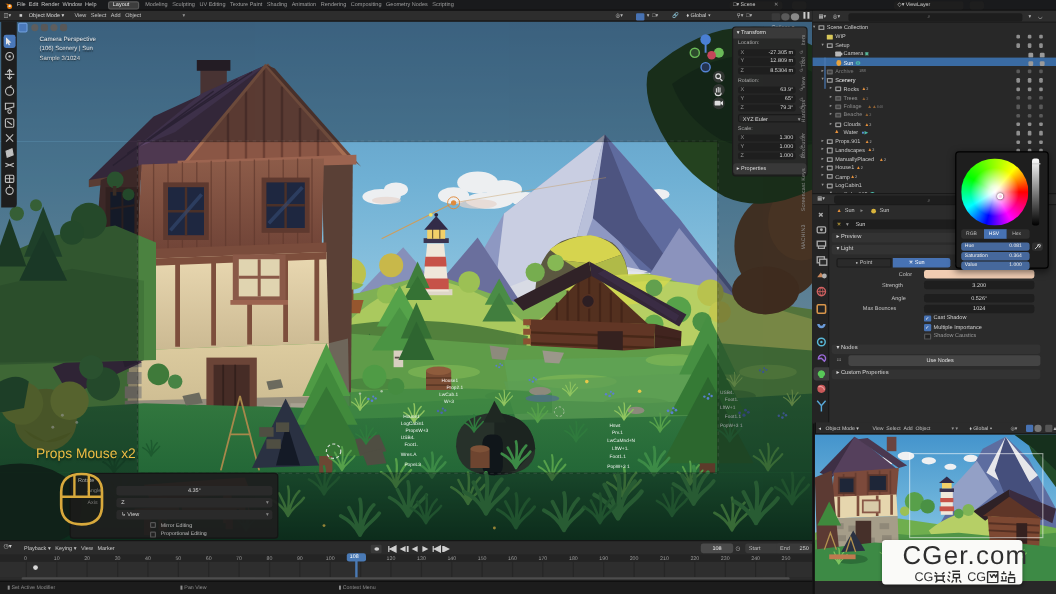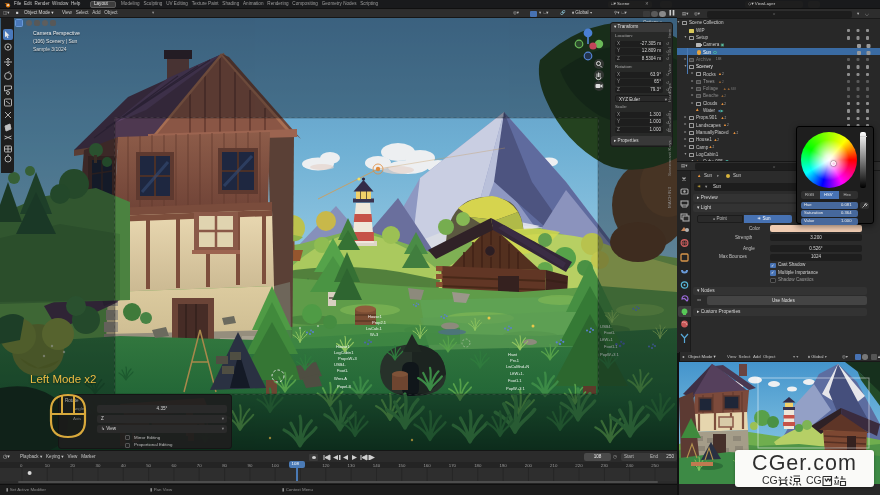--- a/index.html
+++ b/index.html
@@ -643,21 +643,21 @@
 </div>
 
 <div class="vtab" style="left:668px;top:24px;height:14px">Item</div>
 <div class="vtab" style="left:668px;top:42px;height:14px">Tool</div>
 <div class="vtab" style="left:668px;top:60px;height:14px">View</div>
 <div class="vtab" style="left:668px;top:78px;height:24px">HardOps</div>
 <div class="vtab" style="left:668px;top:106px;height:26px">BoxCutter</div>
 <div class="vtab" style="left:668px;top:136px;height:40px">Screencast Keys</div>
 <div class="vtab" style="left:668px;top:180px;height:28px">MACHIN3</div>
 
-<div class="t" style="left:30px;top:374px;font-size:11.5px;color:#eebd44;text-shadow:0 1px 2px rgba(0,0,0,.5)">Left Mode x2</div>
+<div class="t" style="left:30px;top:374px;font-size:11.5px;color:#eebd44;text-shadow:0 1px 2px rgba(0,0,0,.5)">Props Mouse x2</div>
 <div class="ab" style="left:58px;top:394px;width:174px;height:55px;background:rgba(30,30,30,.92);border-radius:3px;border:1px solid #151515">
 <div class="t" style="left:6px;top:4px;font-size:4.6px;color:#ccc">Rotate</div>
 <div class="t" style="left:14px;top:11.5px;font-size:4.4px;color:#999">Angle</div>
 <div class="fld" style="left:38px;top:9.5px;width:130px;height:8px;background:#2a2a2a">
         <span style="position:absolute;left:50%;transform:translateX(-50%);top:2px">4.35°</span>
       </div>
 <div class="t" style="left:14px;top:21.5px;font-size:4.4px;color:#999">Axis</div>
 <div class="fld" style="left:38px;top:19.5px;width:130px;height:8px;background:#2a2a2a">
         <span style="position:absolute;left:4px;top:2px">Z</span>
         <span style="position:absolute;right:3px;top:2px;color:#888">▾</span>
@@ -1113,21 +1113,21 @@
 </g>
 <polygon points="166,0 201,0 201,32 182,12" fill="#16301d"></polygon>
 <polygon points="178,8 201,30 201,44 182,18" fill="#224a28"></polygon>
 <rect x="79" y="16" width="111" height="70" fill="none" stroke="#ffffff" stroke-opacity=".5" stroke-width="1"></rect>
 
 <polygon points="22,98 32,80 42,97" fill="#2a3142"></polygon>
 <path d="M8,96 l5,-14 5,14 m8,2 l4,-12 4,12" stroke="#b3924f" stroke-width="1.1" fill="none"></path>
 <rect x="12" y="100" width="22" height="4" fill="#bf7a50"></rect>
 </svg>
 
-<div class="ab" style="left:735px;top:450px;width:139px;height:37px;background:#fafaf8;border-radius:3px;box-shadow:0 1px 3px rgba(0,0,0,.35)">
+<div class="ab" style="left:735px;top:450px;width:117px;height:37px;background:#fafaf8;border-radius:3px;box-shadow:0 1px 3px rgba(0,0,0,.35)">
 <div class="ab" style="left:0;top:1px;width:139px;text-align:center;font-size:21.5px;color:#2e2e2e;letter-spacing:1px;font-family:'Liberation Sans',sans-serif">CGer.com</div>
 <svg class="ab" style="left:27px;top:24.5px" width="86" height="11" viewBox="0 0 86 11">
 <text x="0" y="9" font-size="10.5" fill="#2e2e2e" font-family="Liberation Sans">CG</text>
 <g stroke="#2e2e2e" stroke-width="1.15" fill="none">
 <path d="M17,2 l2,1.5 M25,2 l-2,1.5 M16.5,5 h9 M18.5,5 v3.5 h5.5 V5 M19.5,8.5 l-2,2 M23.5,8.5 l2,2"></path>
 <path d="M28.5,1.5 l1.5,1.5 M28,4.5 l1.5,1.5 M27.5,7.5 l2,2 M31.5,1 h6.5 M32.5,3.5 h5 v3 h-5 z M35,6.5 v4 M32.5,8.5 l-1.5,2 M37.5,8.5 l1.5,2"></path>
 </g>
 <text x="44" y="9" font-size="10.5" fill="#2e2e2e" font-family="Liberation Sans">CG</text>
 <g stroke="#2e2e2e" stroke-width="1.15" fill="none">
 <path d="M61,1.5 h8.5 v9 M61,1.5 v9 h8.5 M63,3.5 l1.5,3 M66,3.5 l-1.5,3 M66.5,3.5 l1.5,3 M69,3.5 l-1.5,3"></path>

